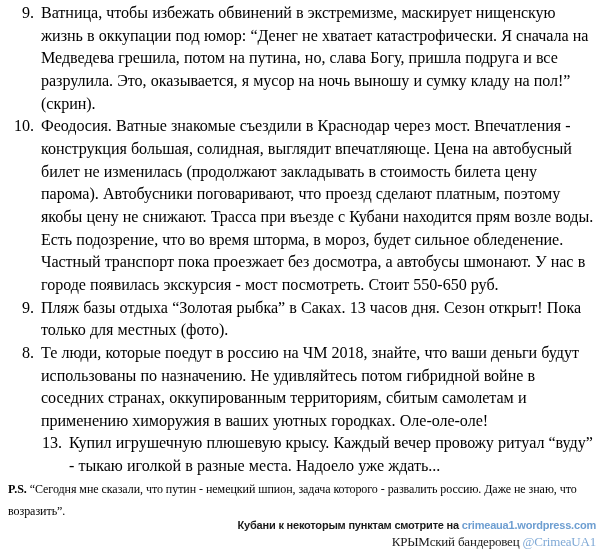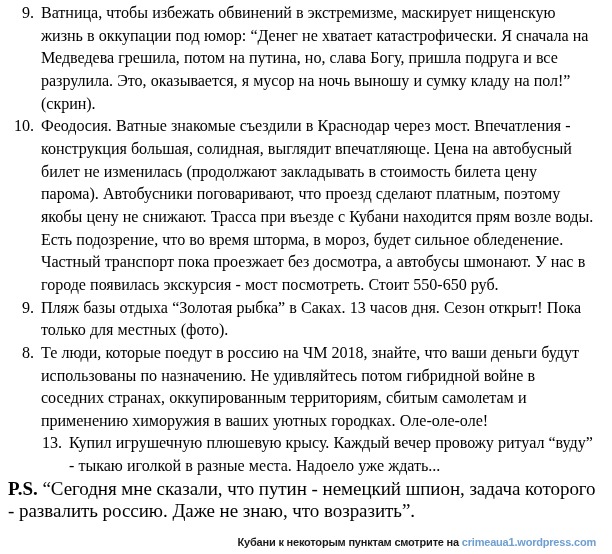--- a/index.html
+++ b/index.html
@@ -56,21 +56,21 @@
   }
 
   
   .list-item.tight {
     padding-left: 33px;
     margin-left: 28px;
   }
 
   
   .ps-block {
-    font-size: 19px;
+    font-size: 12px;
     line-height: 22.65px;
     margin: 0;
     padding-left: 0;
     letter-spacing: -0.05px;
   }
   .ps-label {
     font-weight: bold;
   }
 
   
@@ -136,15 +136,16 @@
       <span class="item-number">13.</span>
       <span class="item-text">Купил игрушечную плюшевую крысу. Каждый вечер провожу ритуал “вуду” - тыкаю иголкой в разные места. Надоело уже ждать...</span>
     </li>
 
   </ol>
 
   <p class="ps-block"><span class="ps-label">P.S.</span> <span>“Сегодня мне сказали, что путин - немецкий шпион, задача которого - развалить россию. Даже не знаю, что возразить”.</span></p>
 
   <div class="footer">
     <span class="footer-line"><span>Кубани к некоторым пунктам смотрите на </span><a class="footer-link" href="#">crimeaua1.wordpress.com</a></span>
+    <span class="footer-line footer-line-2"><span>КРЫМский бандеровец </span><a class="footer-handle" href="#">@CrimeaUA1</a></span>
   </div>
 
 </div>
 
 </body></html>

